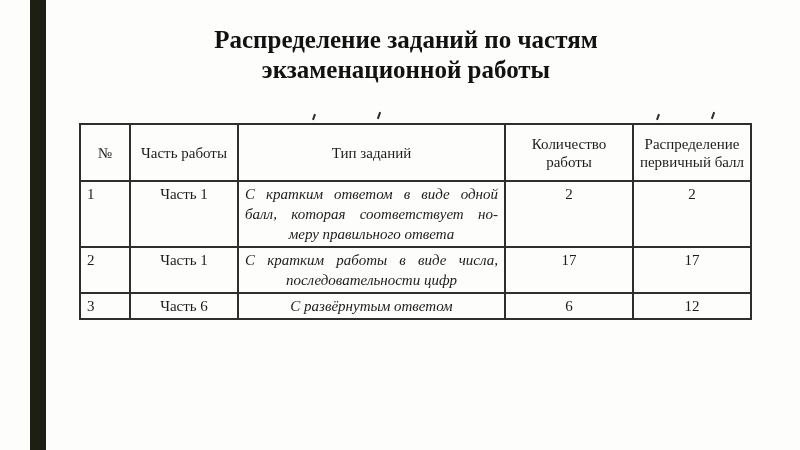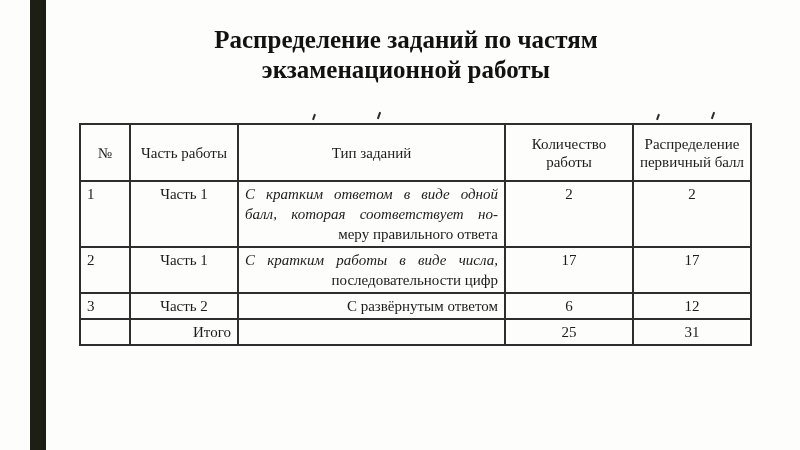--- a/index.html
+++ b/index.html
@@ -60,21 +60,21 @@
   tr.row-3        { height: 20px; }
   tr.total-row    { height: 22px; }
 
   .c-num  { text-align: left; padding-left: 7px; }
   .c-part { text-align: center; padding-left: 8px; }
   .c-type { text-align: left; padding: 2px 8px 2px 9px; }
   .c-val  { text-align: center; }
   .c-total { text-align: right; padding-right: 3px; }
 
   .jline { text-align: justify; text-align-last: justify; font-style: italic; }
-  .lline { text-align: right; }
+  .lline { text-align: center; font-style: italic; }
 
   .tick {
     position: absolute;
     width: 2px; height: 6px;
     background: #2b2b2b;
     transform: rotate(20deg);
   }
   .tick.t1 { left: 313px; top: 114px; }
   .tick.t2 { left: 378px; top: 112px; height: 7px; }
   .tick.t3 { left: 657px; top: 114px; }
@@ -129,28 +129,21 @@
       <td class="c-part">Часть 1</td>
       <td class="c-type">
         <div class="jline">С кратким работы в виде числа,</div>
         <div class="lline">последовательности цифр</div>
       </td>
       <td class="c-val">17</td>
       <td class="c-val">17</td>
     </tr>
     <tr class="row-3">
       <td class="c-num">3</td>
-      <td class="c-part">Часть 2</td>
+      <td class="c-part">Часть 6</td>
       <td class="c-type">
         <div class="lline">С развёрнутым ответом</div>
       </td>
       <td class="c-val">6</td>
       <td class="c-val">12</td>
     </tr>
-    <tr class="total-row">
-      <td class="c-num"></td>
-      <td class="c-total">Итого</td>
-      <td></td>
-      <td class="c-val">25</td>
-      <td class="c-val">31</td>
-    </tr>
   </tbody>
 </table>
 
 </body></html>

